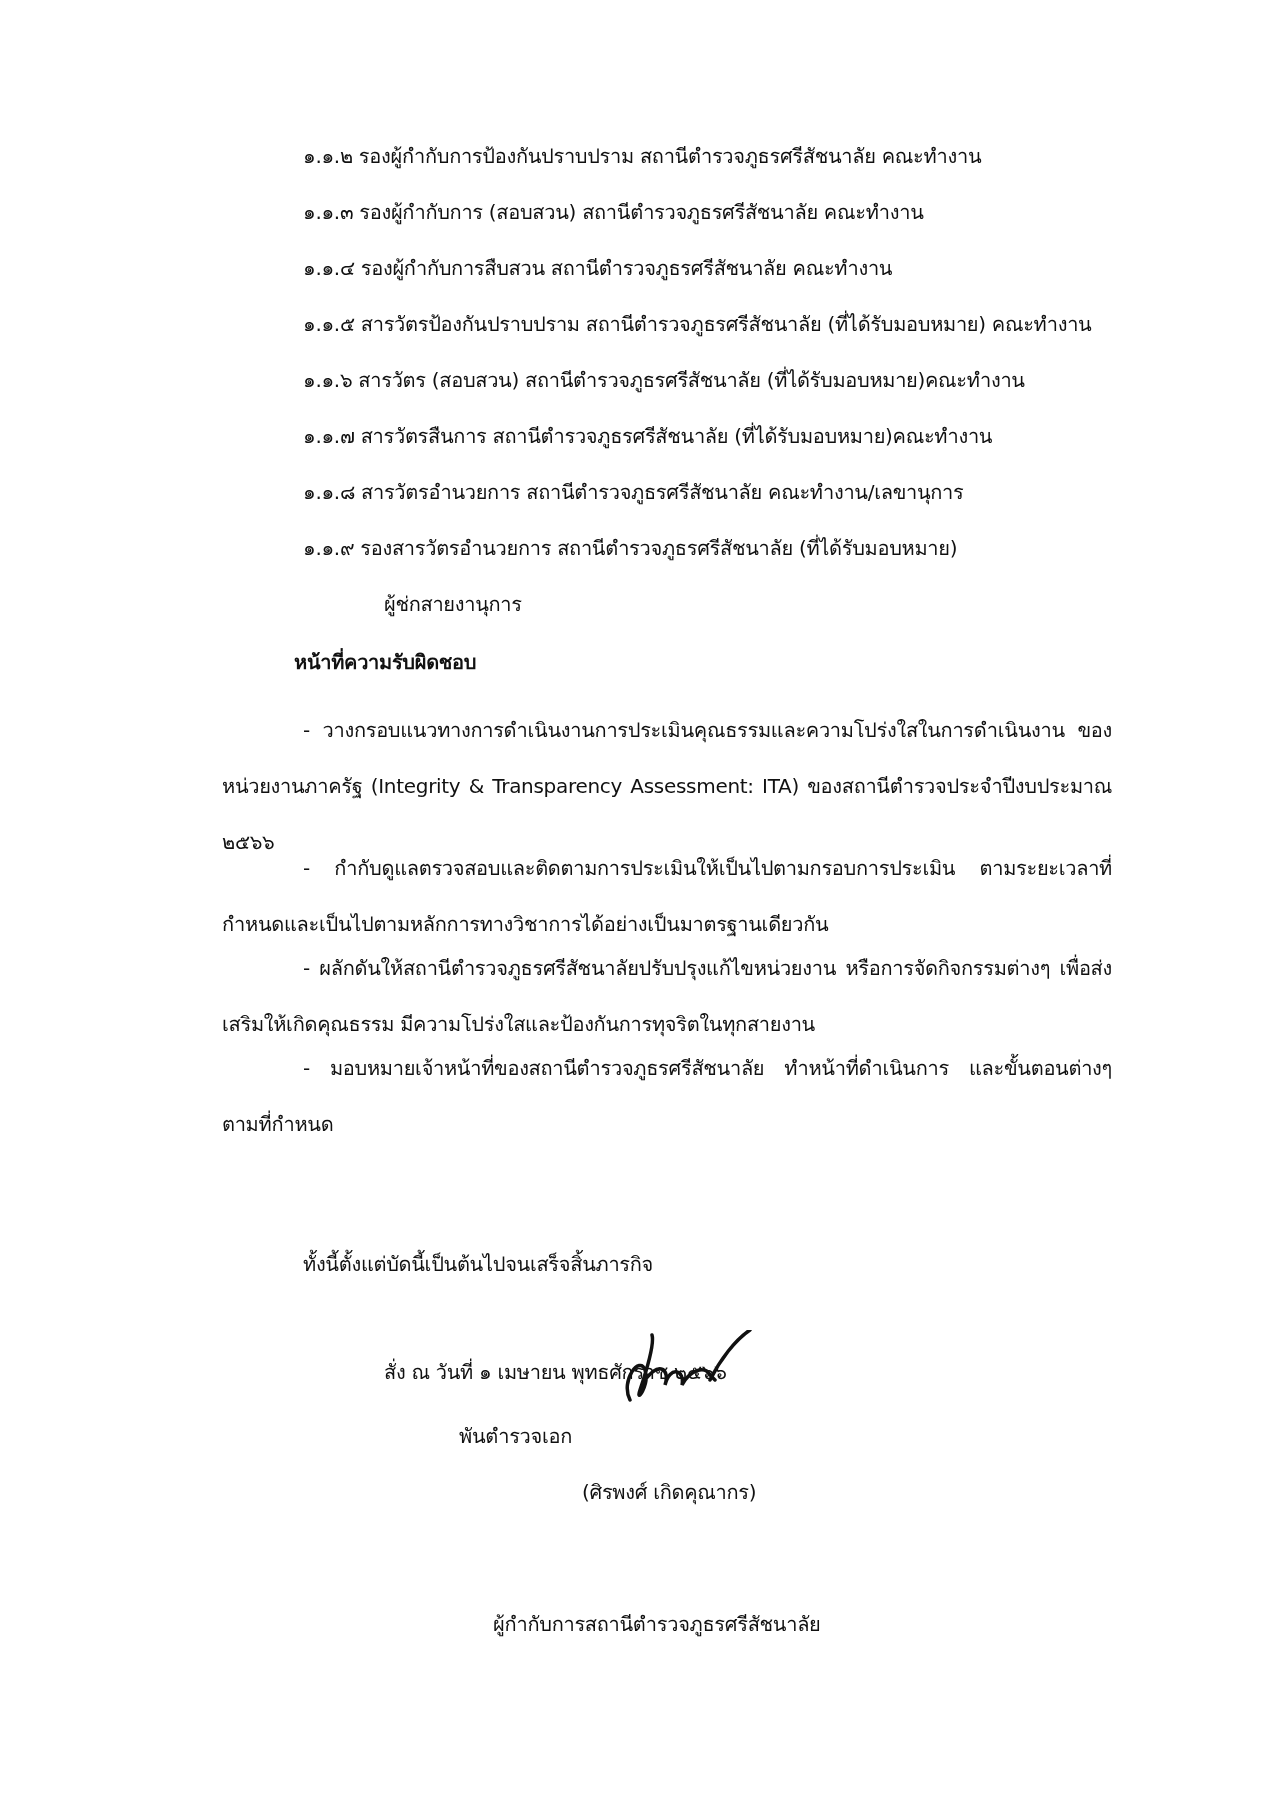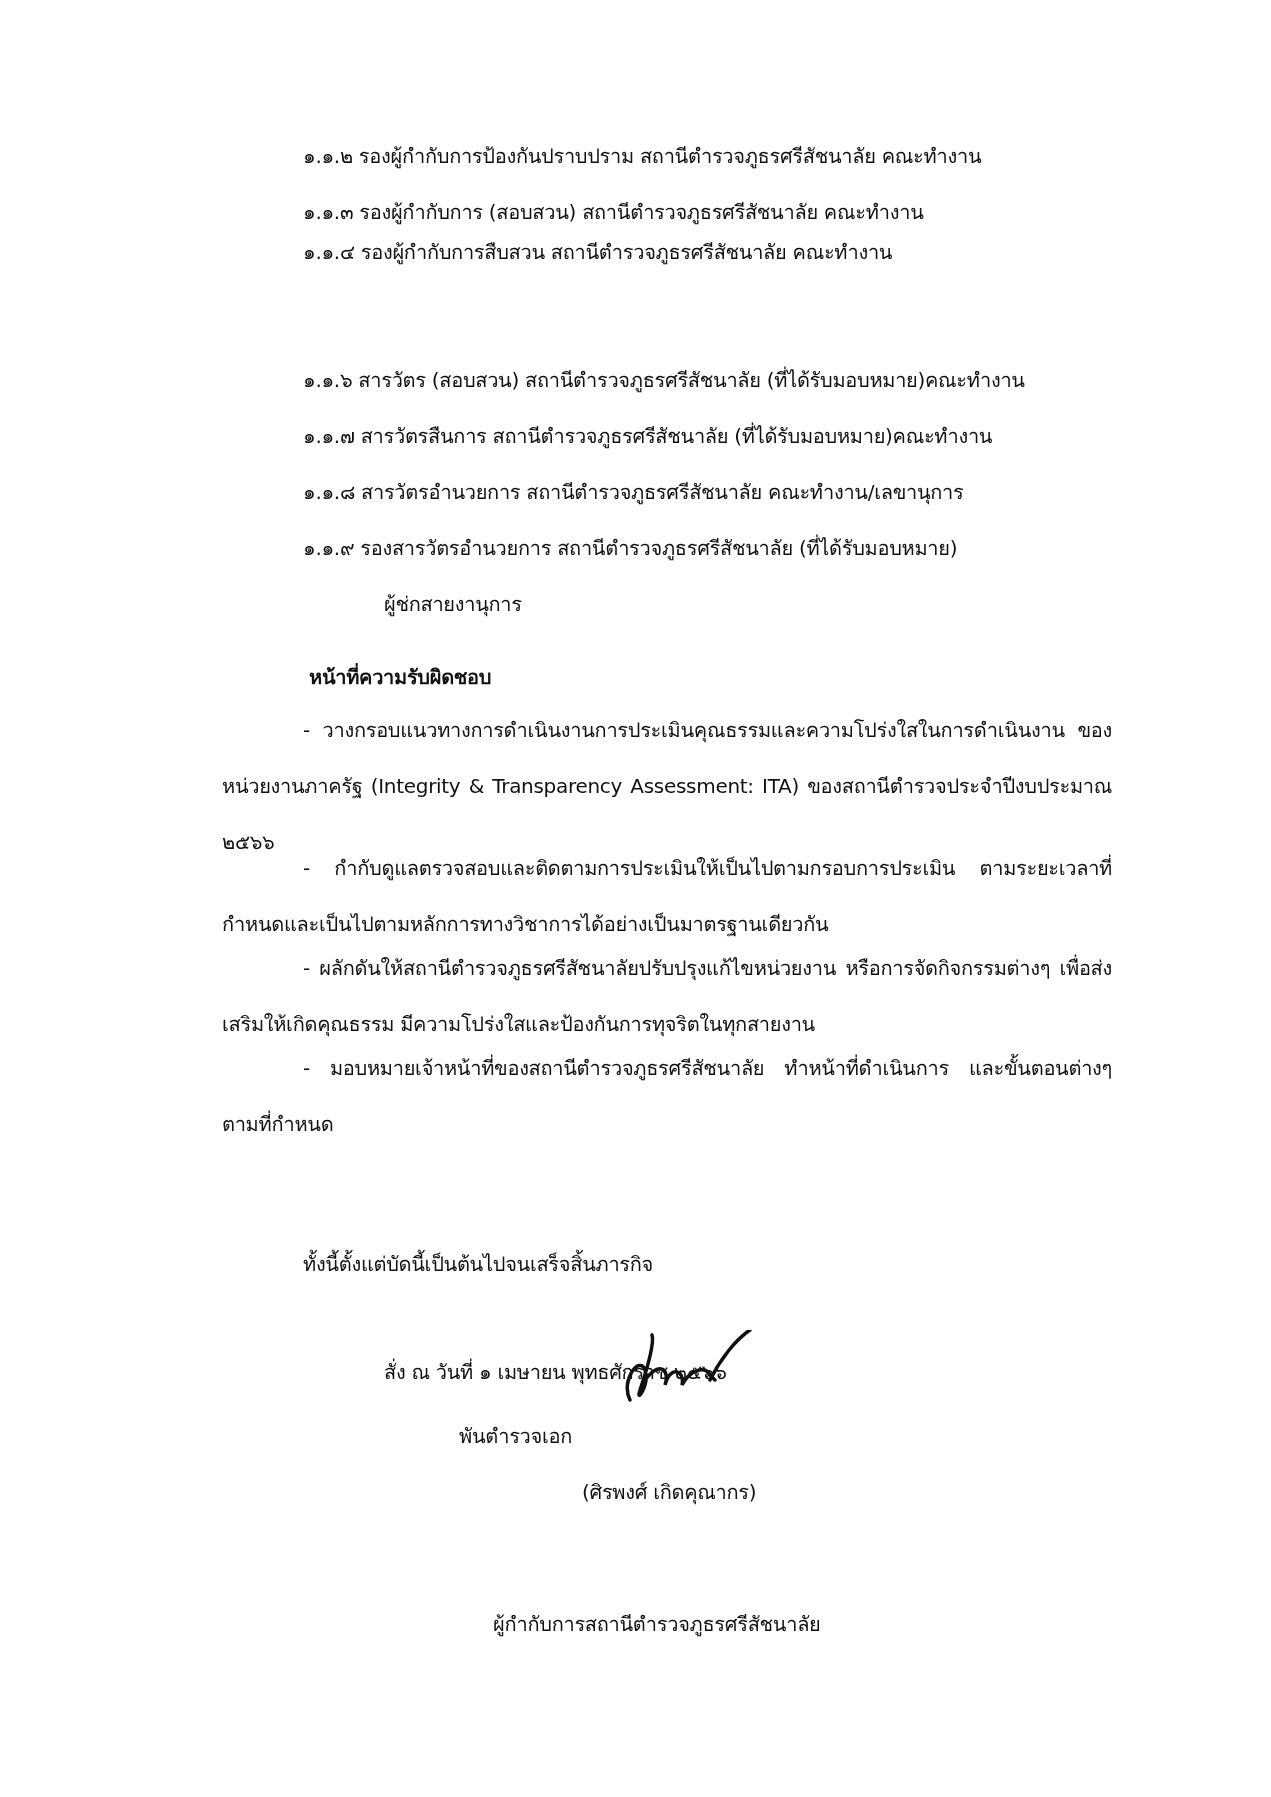--- a/index.html
+++ b/index.html
@@ -1,31 +1,32 @@
 <!DOCTYPE html>
 <html><head>
 <meta charset="utf-8">
 <style>
   html, body { margin:0; padding:0; background:#ffffff; }
   body { width:1271px; height:1797px; position:relative; overflow:hidden;
          font-family:"DejaVu Sans","Liberation Sans",sans-serif; color:#111; }
   .page { position:absolute; left:0; top:0; width:1271px; height:1375px; background:#fff; }
   .line { position:absolute; font-size:20px; white-space:nowrap; line-height:28px; letter-spacing:-0.3px; }
   .item { left:303px; }
-  .heading { left:309px; font-weight:bold;margin-top:15px; }
+  .heading { left:294px; font-weight:bold; }
   .para { left:222px; width:890px; white-space:normal; text-align:justify; line-height:56px; text-indent:81px; }
   .sig { position:absolute; }
 </style>
 </head>
 <body>
 
 <div class="page">
   <div class="line item" style="top:142px">๑.๑.๒ รองผู้กำกับการป้องกันปราบปราม สถานีตำรวจภูธรศรีสัชนาลัย คณะทำงาน</div>
   <div class="line item" style="top:198px">๑.๑.๓ รองผู้กำกับการ (สอบสวน) สถานีตำรวจภูธรศรีสัชนาลัย คณะทำงาน</div>
-  <div class="line item" style="top:238px">๑.๑.๔ รองผู้กำกับการสืบสวน สถานีตำรวจภูธรศรีสัชนาลัย คณะทำงาน</div>
+  <div class="line item" style="top:254px">๑.๑.๔ รองผู้กำกับการสืบสวน สถานีตำรวจภูธรศรีสัชนาลัย คณะทำงาน</div>
+  <div class="line item" style="top:310px">๑.๑.๕ สารวัตรป้องกันปราบปราม สถานีตำรวจภูธรศรีสัชนาลัย (ที่ได้รับมอบหมาย) คณะทำงาน</div>
   <div class="line item" style="top:366px">๑.๑.๖ สารวัตร (สอบสวน) สถานีตำรวจภูธรศรีสัชนาลัย (ที่ได้รับมอบหมาย)คณะทำงาน</div>
   <div class="line item" style="top:422px">๑.๑.๗ สารวัตรสืนการ สถานีตำรวจภูธรศรีสัชนาลัย (ที่ได้รับมอบหมาย)คณะทำงาน</div>
   <div class="line item" style="top:478px">๑.๑.๘ สารวัตรอำนวยการ สถานีตำรวจภูธรศรีสัชนาลัย คณะทำงาน/เลขานุการ</div>
   <div class="line item" style="top:534px">๑.๑.๙ รองสารวัตรอำนวยการ สถานีตำรวจภูธรศรีสัชนาลัย (ที่ได้รับมอบหมาย)</div>
   <div class="line" style="top:590px; left:384px">ผู้ช่กสายงานุการ</div>
 
   <div class="line heading" style="top:648px">หน้าที่ความรับผิดชอบ</div>
 
   <div class="line para" style="top:702px">- วางกรอบแนวทางการดำเนินงานการประเมินคุณธรรมและความโปร่งใสในการดำเนินงาน ของ หน่วยงานภาครัฐ (Integrity &amp; Transparency Assessment: ITA) ของสถานีตำรวจประจำปีงบประมาณ ๒๕๖๖</div>
   <div class="line para" style="top:840px">- กำกับดูแลตรวจสอบและติดตามการประเมินให้เป็นไปตามกรอบการประเมิน ตามระยะเวลาที่กำหนดและเป็นไปตามหลักการทางวิชาการได้อย่างเป็นมาตรฐานเดียวกัน</div>

